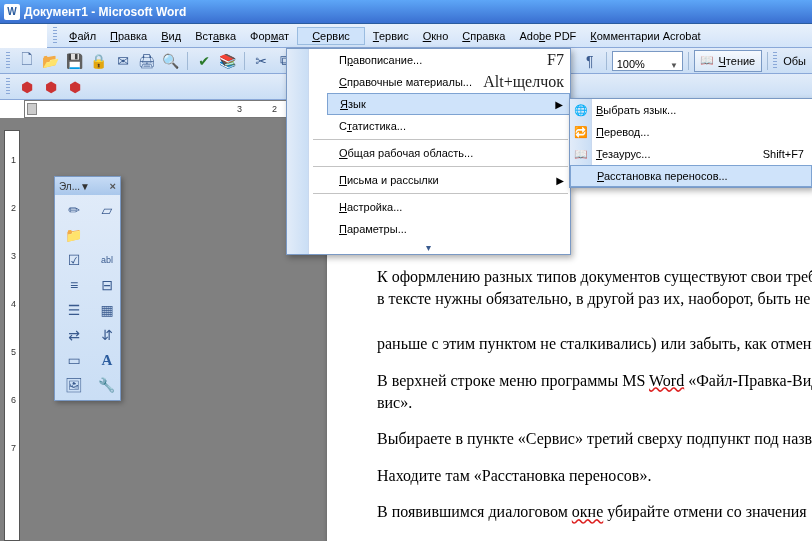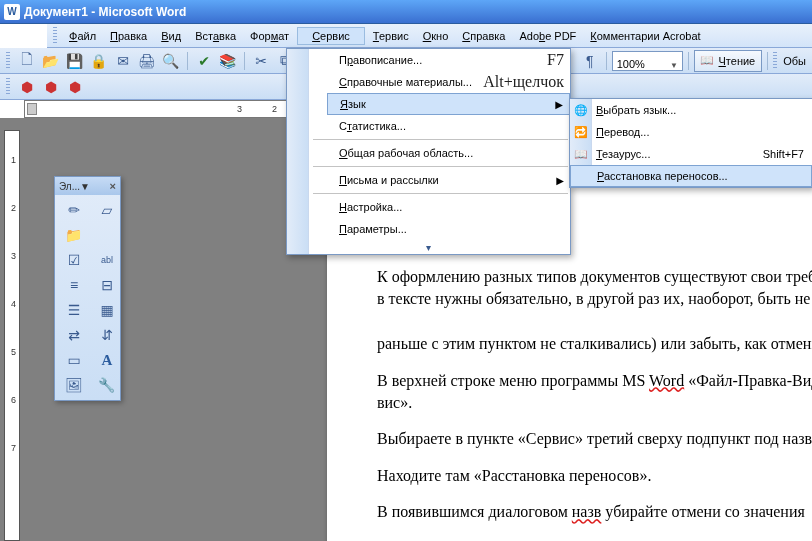--- a/index.html
+++ b/index.html
@@ -141,21 +141,21 @@
     <div class="page">
       <div class="doc-text">
         <p><span>К оформлению разных типов документов существуют свои треб</span><br>
            <span>в тексте нужны обязательно, в другой раз их, наоборот, быть не д</span><br>
            <br>
            <span>раньше с этим пунктом не сталкивались) или забыть, как отмени</span></p>
         <p><span>В верхней строке меню программы MS </span><span class="underline-red">Word</span><span> «Файл-Правка-Вид</span><br>
            <span>вис».</span></p>
         <p>Выбираете в пункте «Сервис» третий сверху подпункт под назв</p>
         <p>Находите там «Расстановка переносов».</p>
-        <p><span>В появившимся диалоговом </span><span class="underline-red">назв</span><span> убирайте отмени со значения</span></p>
+        <p><span>В появившимся диалоговом </span><span class="underline-red">окне</span><span> убирайте отмени со значения</span></p>
       </div>
     </div>
   </div>
 
   <div class="toolbox">
     <div class="toolbox-head">
       <span>Эл...▼</span>
       <span class="x">×</span>
     </div>
     <div class="toolbox-body">

